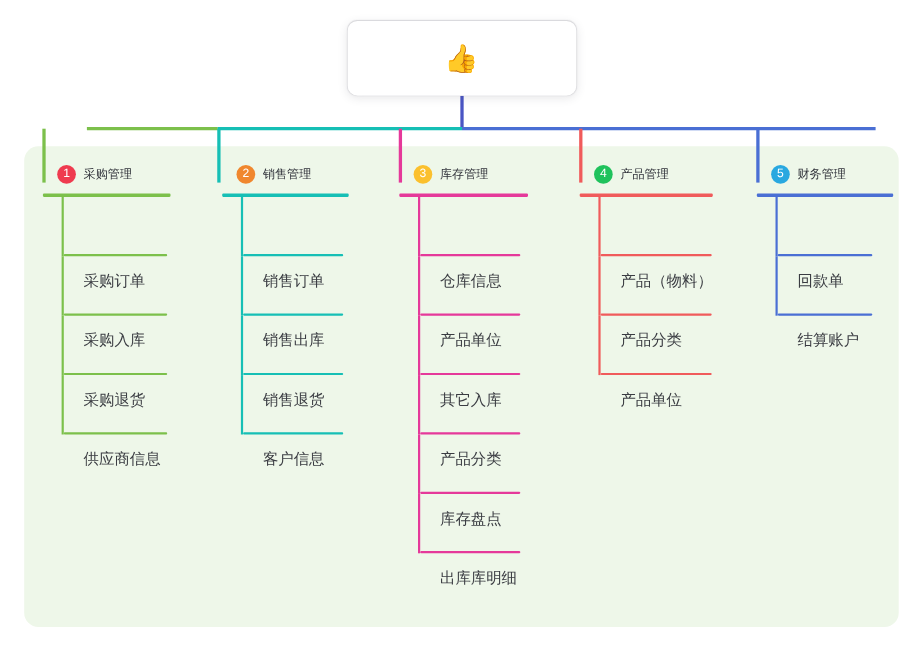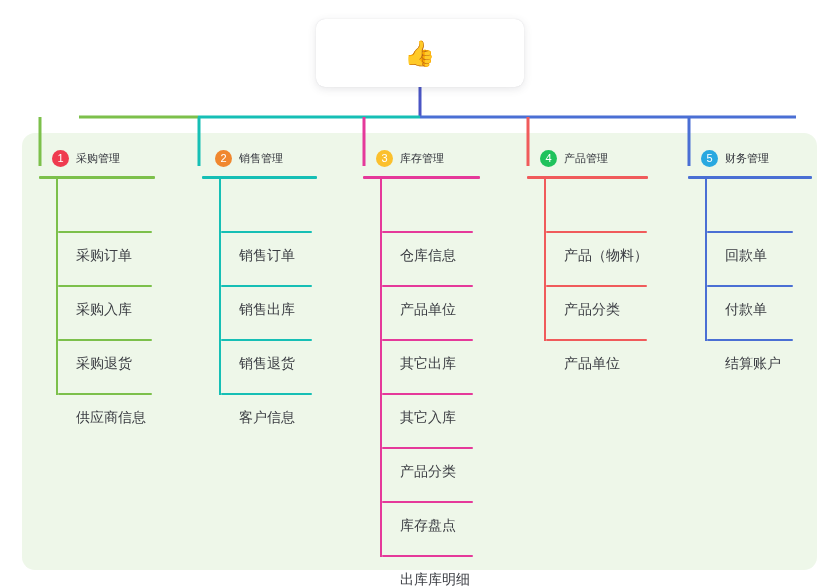--- a/index.html
+++ b/index.html
@@ -223,24 +223,20 @@
         <div class="leaves">
           <div class="leaf">
             <span class="leaf-text">仓库信息</span>
             <div class="leaf-rule" style="width: 91px;"></div>
           </div>
           <div class="leaf">
             <span class="leaf-text">产品单位</span>
             <div class="leaf-rule" style="width: 91px;"></div>
           </div>
           <div class="leaf">
-            <span class="leaf-text">其它出库</span>
-            <div class="leaf-rule" style="width: 91px;"></div>
-          </div>
-          <div class="leaf">
             <span class="leaf-text">其它入库</span>
             <div class="leaf-rule" style="width: 91px;"></div>
           </div>
           <div class="leaf">
             <span class="leaf-text">产品分类</span>
             <div class="leaf-rule" style="width: 91px;"></div>
           </div>
           <div class="leaf">
             <span class="leaf-text">库存盘点</span>
             <div class="leaf-rule" style="width: 91px;"></div>
@@ -277,23 +273,19 @@
           <span class="badge" style="background: rgb(41, 168, 224);">5</span>
           <span class="branch-label">财务管理</span>
         </div>
         <div class="branch-rule" style="width: 124px; background: rgb(74, 111, 212);"></div>
         <div class="leaves">
           <div class="leaf">
             <span class="leaf-text">回款单</span>
             <div class="leaf-rule" style="width: 86px;"></div>
           </div>
           <div class="leaf">
-            <span class="leaf-text">付款单</span>
-            <div class="leaf-rule" style="width: 86px;"></div>
-          </div>
-          <div class="leaf">
             <span class="leaf-text">结算账户</span>
             <div class="leaf-rule" style="width: 86px;"></div>
           </div>
         </div>
       </div>
     </div>
 </div>
 
 </body></html>

